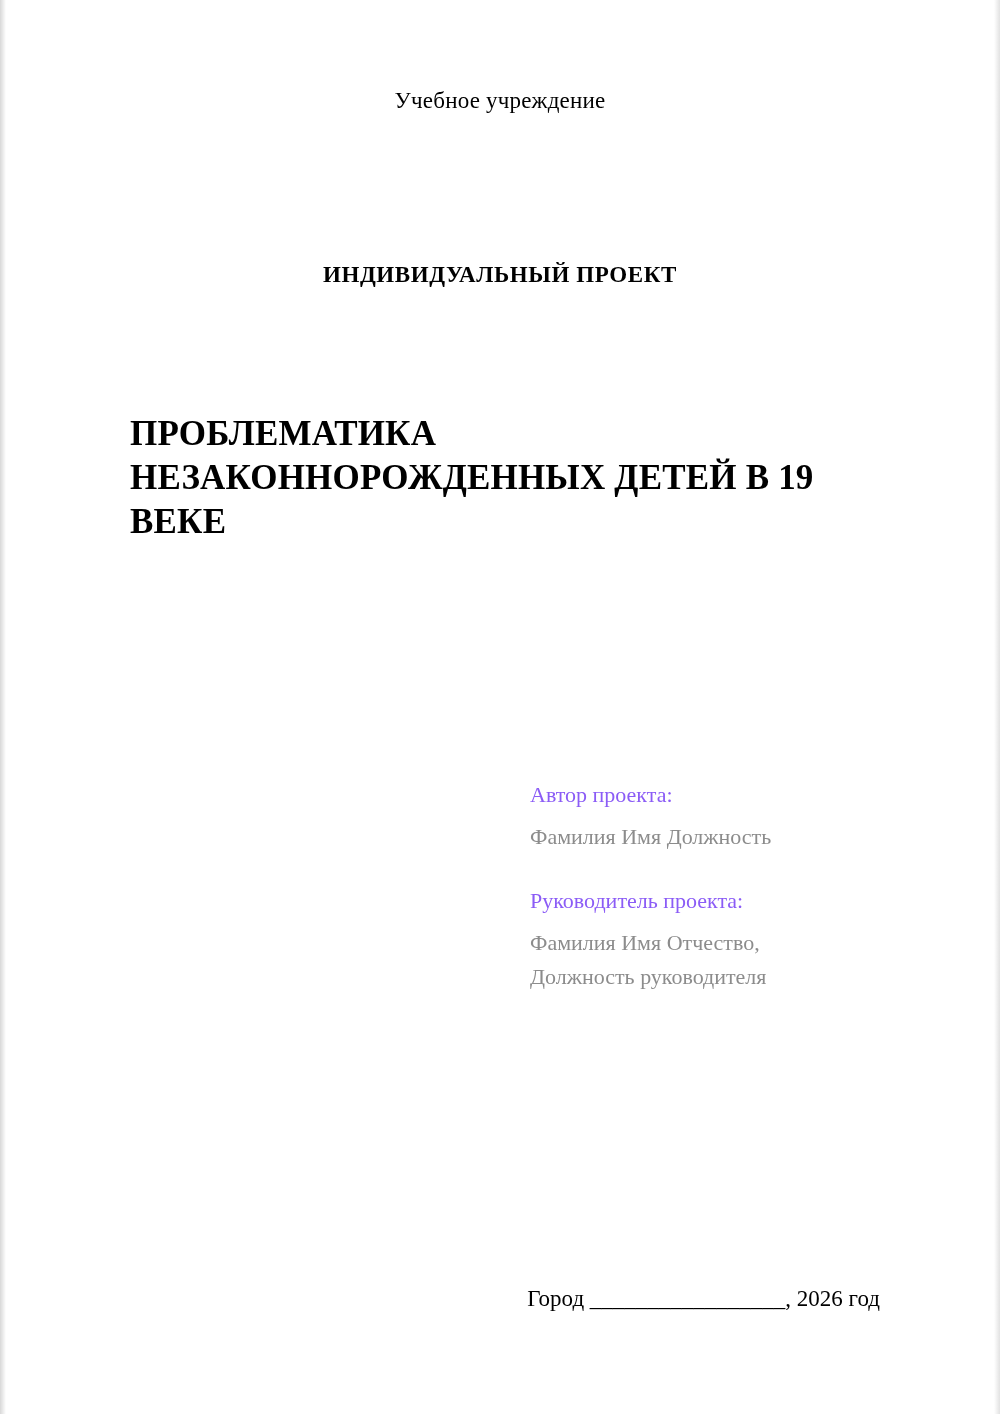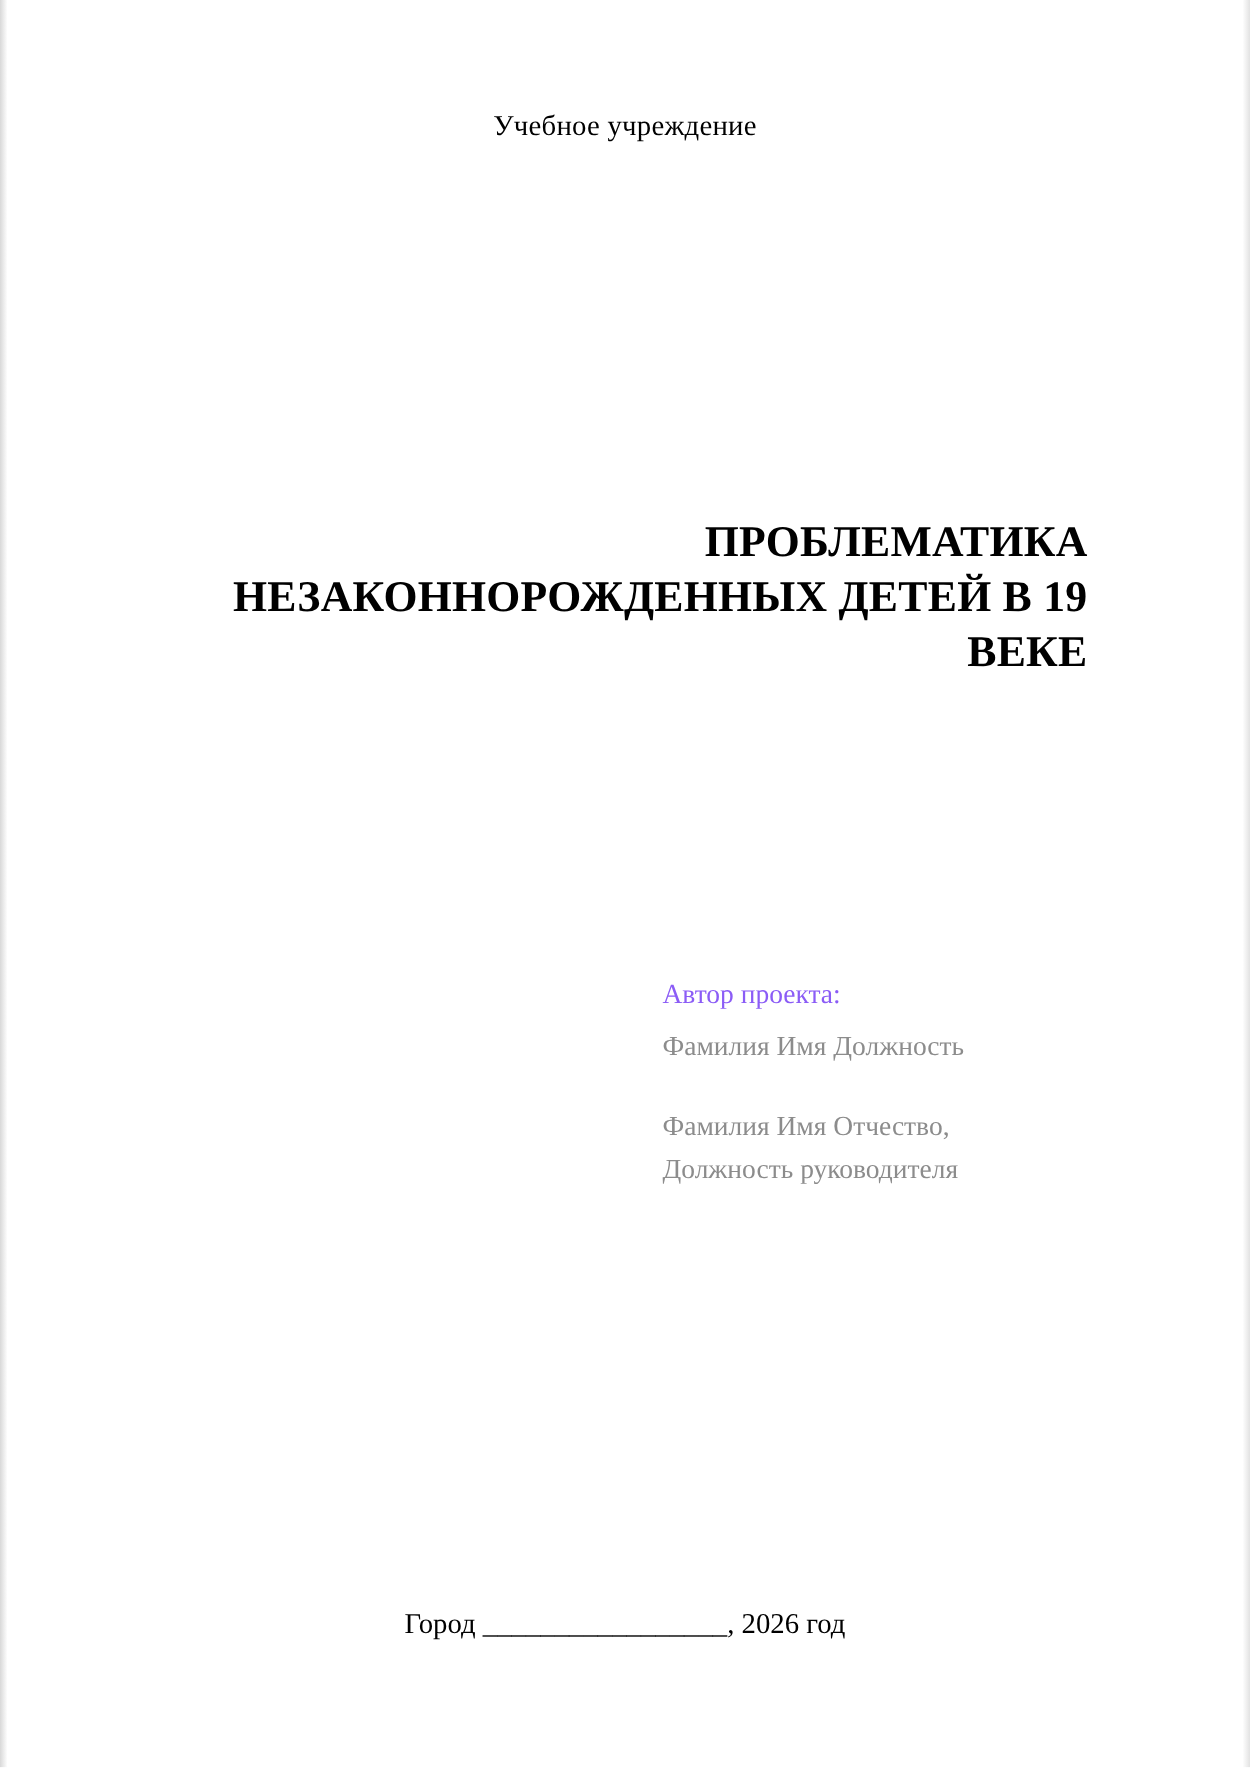--- a/index.html
+++ b/index.html
@@ -62,21 +62,21 @@
     text-align: center;
     font-size: 23px;
     font-weight: bold;
     letter-spacing: 0.6px;
   }
   .title {
     position: absolute;
     top: 412px;
     left: 10px;
     right: 10px;
-    text-align: right;
+    text-align: left;
     font-size: 35px;
     font-weight: bold;
     line-height: 1.25;
     letter-spacing: 0.2px;
   }
   .credits {
     position: absolute;
     top: 778px;
     left: 410px;
     right: 0;
@@ -91,44 +91,46 @@
     margin-bottom: 8px;
   }
   .credit-value {
     color: #8c8c8c;
   }
   .footer {
     position: absolute;
     top: 1286px;
     left: 0;
     right: 0;
-    text-align: center;
+    text-align: right;
     font-size: 23px;
     white-space: pre;
   }
 </style>
 </head>
 <body>
 
 <div class="page">
   <div class="content">
 
     <div class="institution">Учебное учреждение</div>
 
+    <div class="doc-type">ИНДИВИДУАЛЬНЫЙ ПРОЕКТ</div>
 
     <div class="title">ПРОБЛЕМАТИКА НЕЗАКОННОРОЖДЕННЫХ ДЕТЕЙ В 19 ВЕКЕ</div>
 
     <div class="credits">
 
       <div class="credit-block">
         <div class="credit-label">Автор проекта:</div>
         <div class="credit-value">Фамилия Имя Должность</div>
       </div>
 
       <div class="credit-block">
+        <div class="credit-label">Руководитель проекта:</div>
         <div class="credit-value">Фамилия Имя Отчество,</div>
         <div class="credit-value">Должность руководителя</div>
       </div>
 
     </div>
 
     <div class="footer">Город _________________, 2026 год</div>
 
   </div>
 </div>

